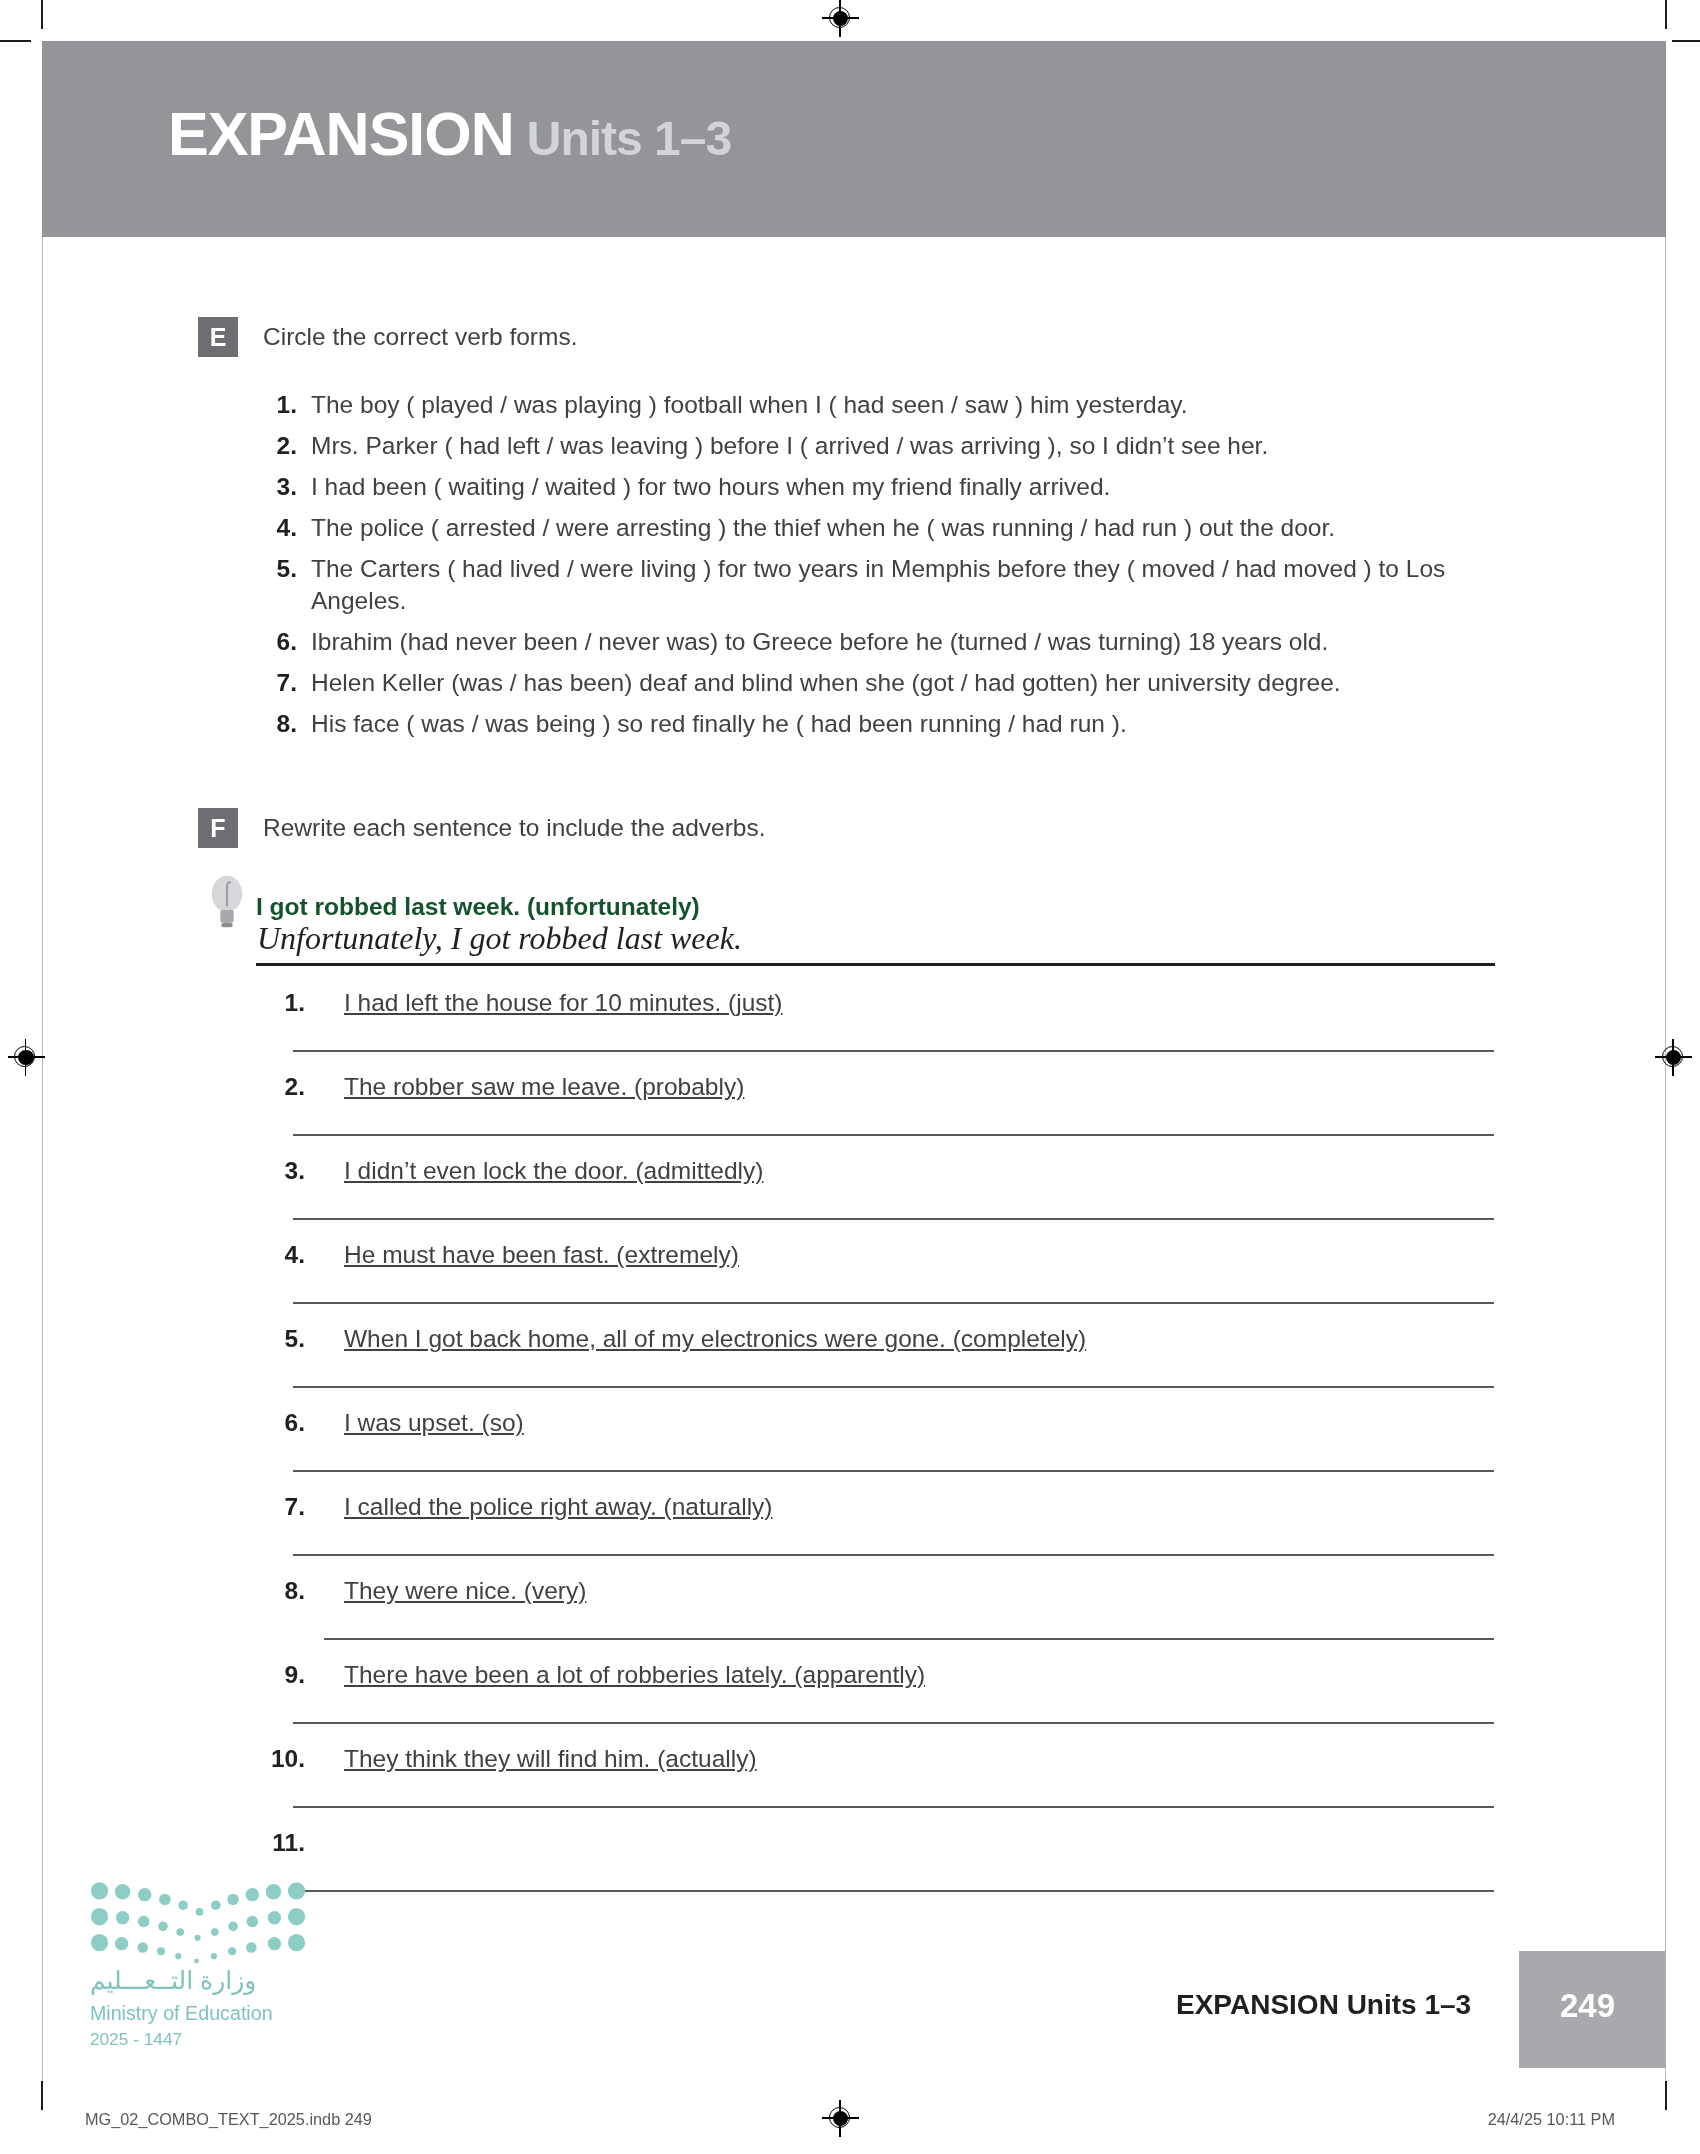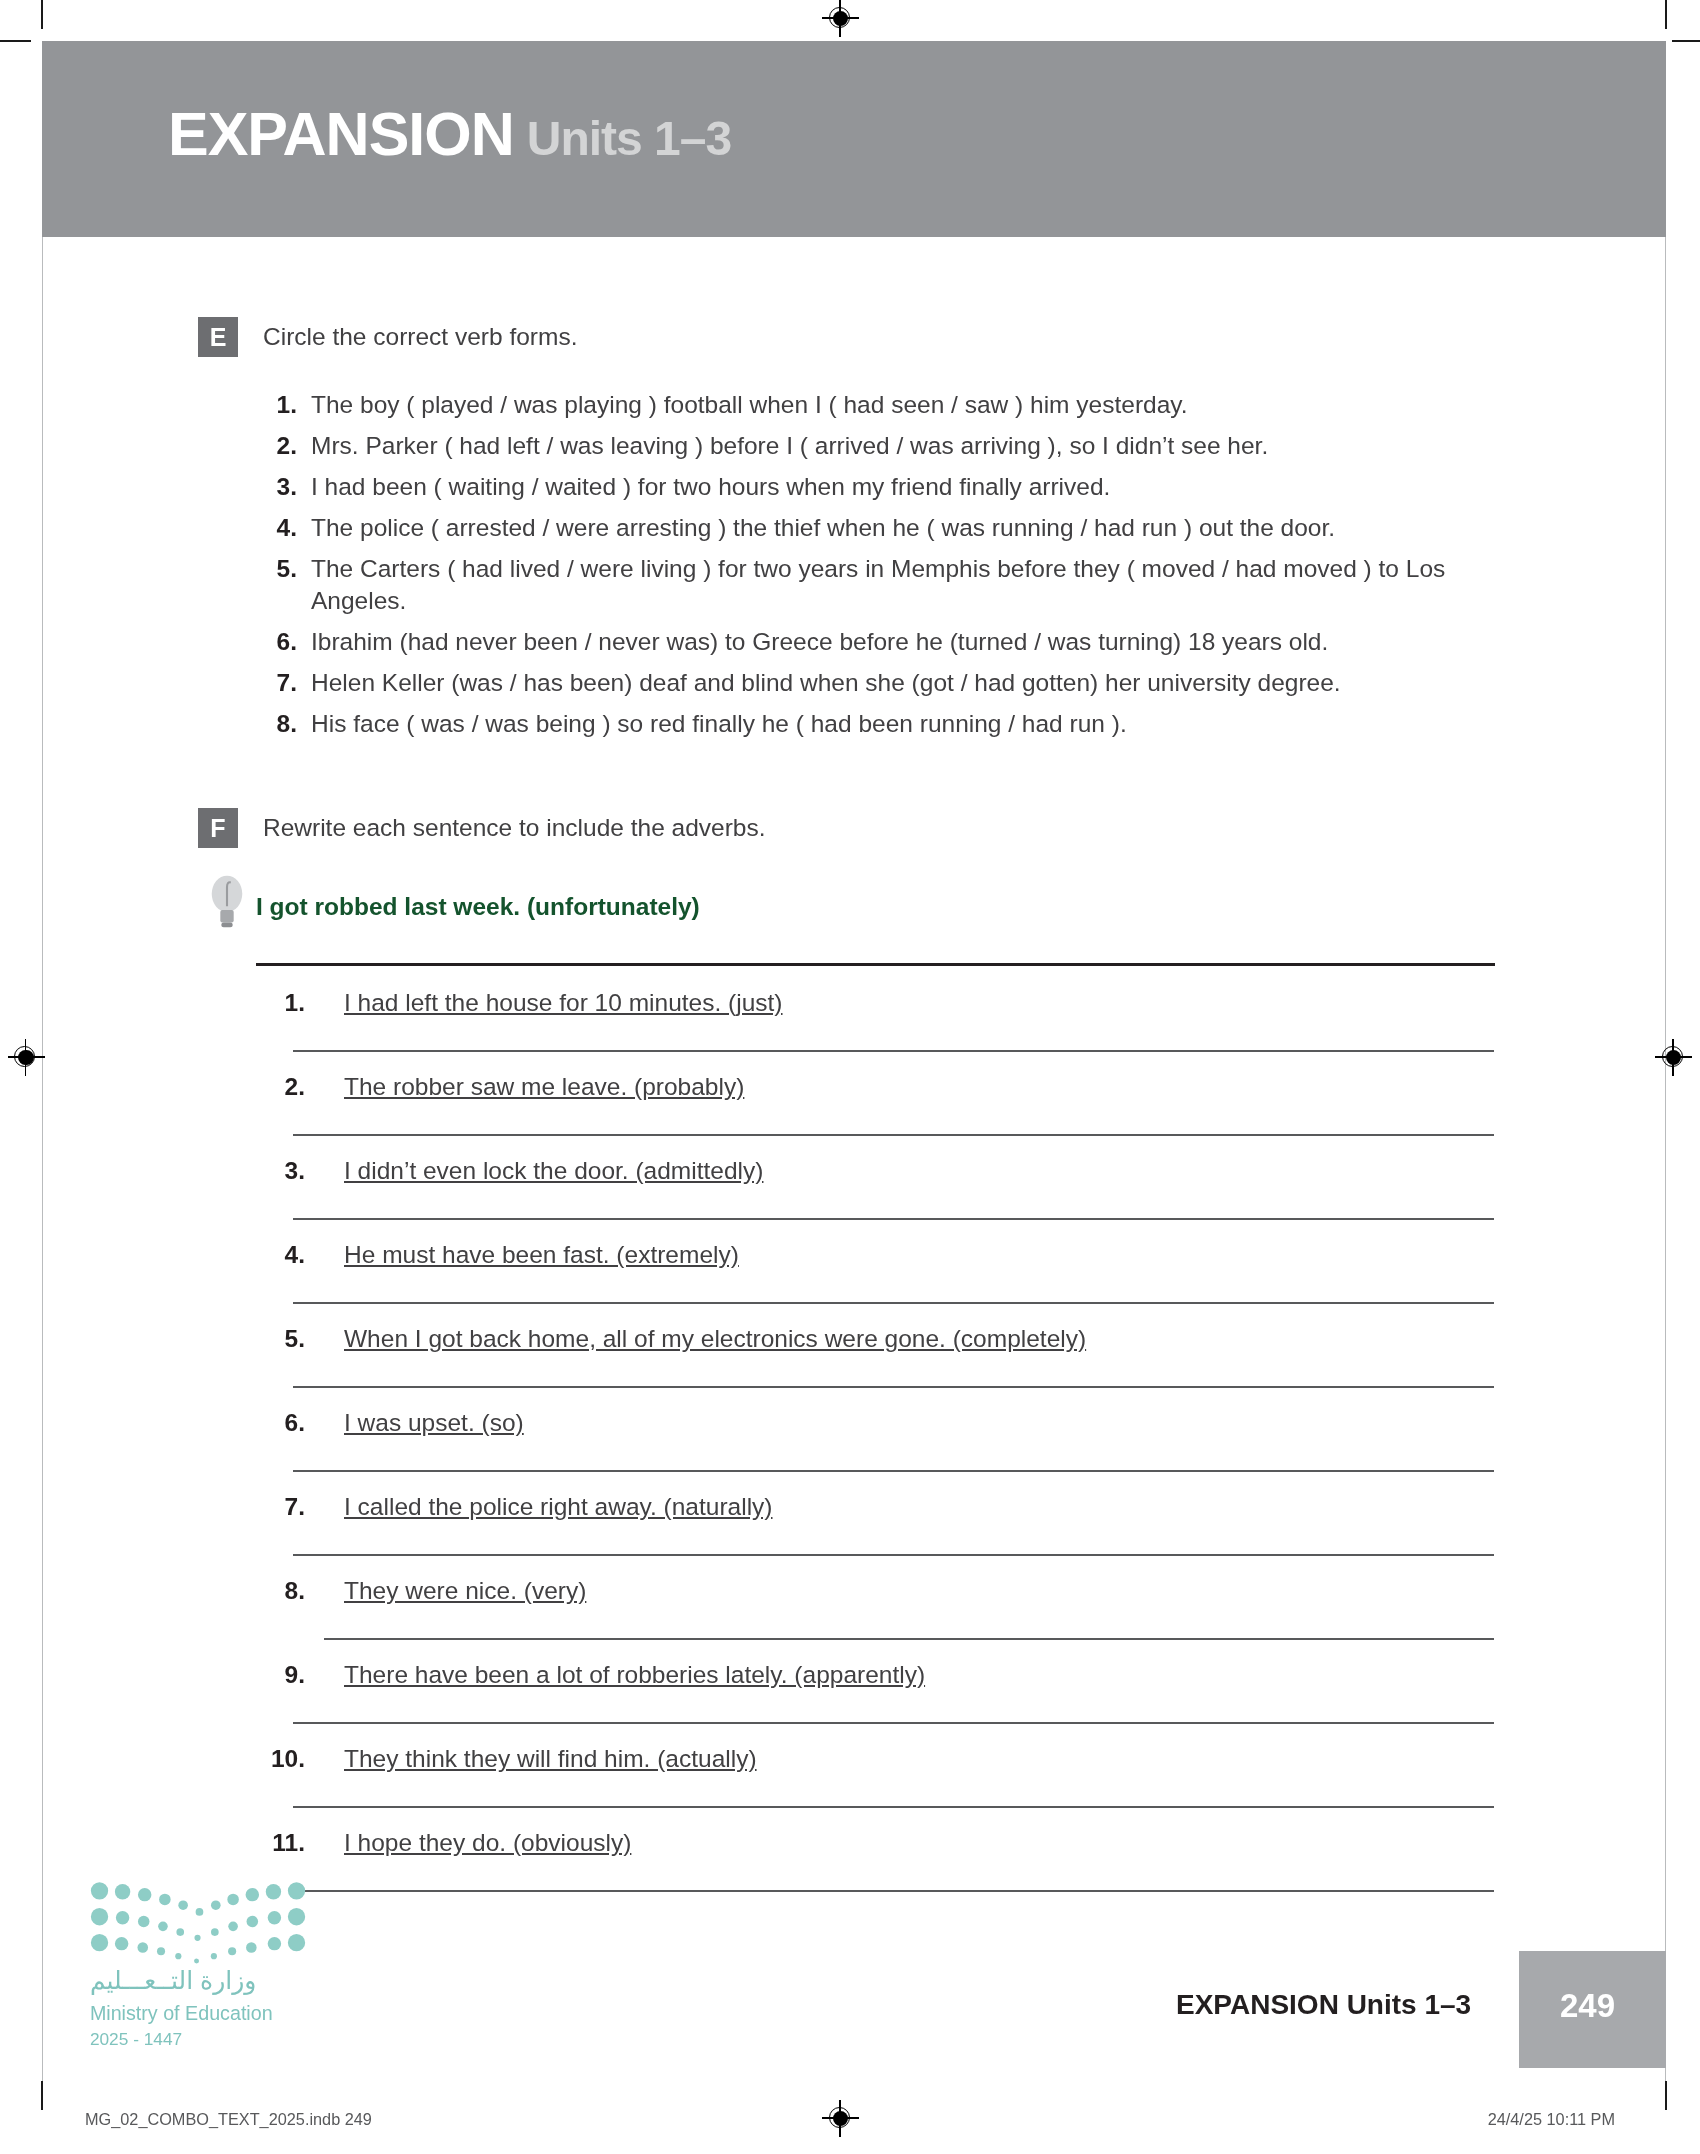--- a/index.html
+++ b/index.html
@@ -391,20 +391,21 @@
 
   <div class="bulb">
     <svg width="42" height="67" viewBox="0 0 44 70">
       <ellipse cx="22" cy="27" rx="16" ry="19" fill="#d5d7d9"></ellipse>
       <rect x="15" y="44" width="14" height="13" rx="2" fill="#a7a9ac"></rect>
       <rect x="16" y="57" width="12" height="5" rx="2.5" fill="#8c8e91"></rect>
       <path d="M22 40 L22 20 Q22 14 26 15" stroke="#9a9c9f" stroke-width="2.2" fill="none"></path>
     </svg>
   </div>
   <div class="example-text">I got robbed last week. (unfortunately)</div>
+  <div class="example-answer">Unfortunately, I got robbed last week.</div>
   <div class="example-rule"></div>
 
   <ol id="list-f">
     <li>
         <span class="num">1.</span>
         <span class="qtext">I had left the house for 10 minutes. (just)</span>
         <span class="answer-rule"></span>
       </li>
     <li>
         <span class="num">2.</span>
@@ -446,21 +447,20 @@
         <span class="qtext">There have been a lot of robberies lately. (apparently)</span>
         <span class="answer-rule"></span>
       </li>
     <li>
         <span class="num">10.</span>
         <span class="qtext">They think they will find him. (actually)</span>
         <span class="answer-rule"></span>
       </li>
     <li>
         <span class="num">11.</span>
-        <span class="qtext">I hope they do. (obviously)</span>
         <span class="answer-rule"></span>
       </li>
   </ol>
 
   <div class="moe-logo">
     <svg class="moe-dots" width="221" height="83" viewBox="0 0 230 86">
       <g fill="#8ecdc6">
         <circle cx="12" cy="10" r="9"></circle>
           <circle cx="36" cy="11" r="8"></circle>
           <circle cx="59" cy="14" r="7"></circle>

